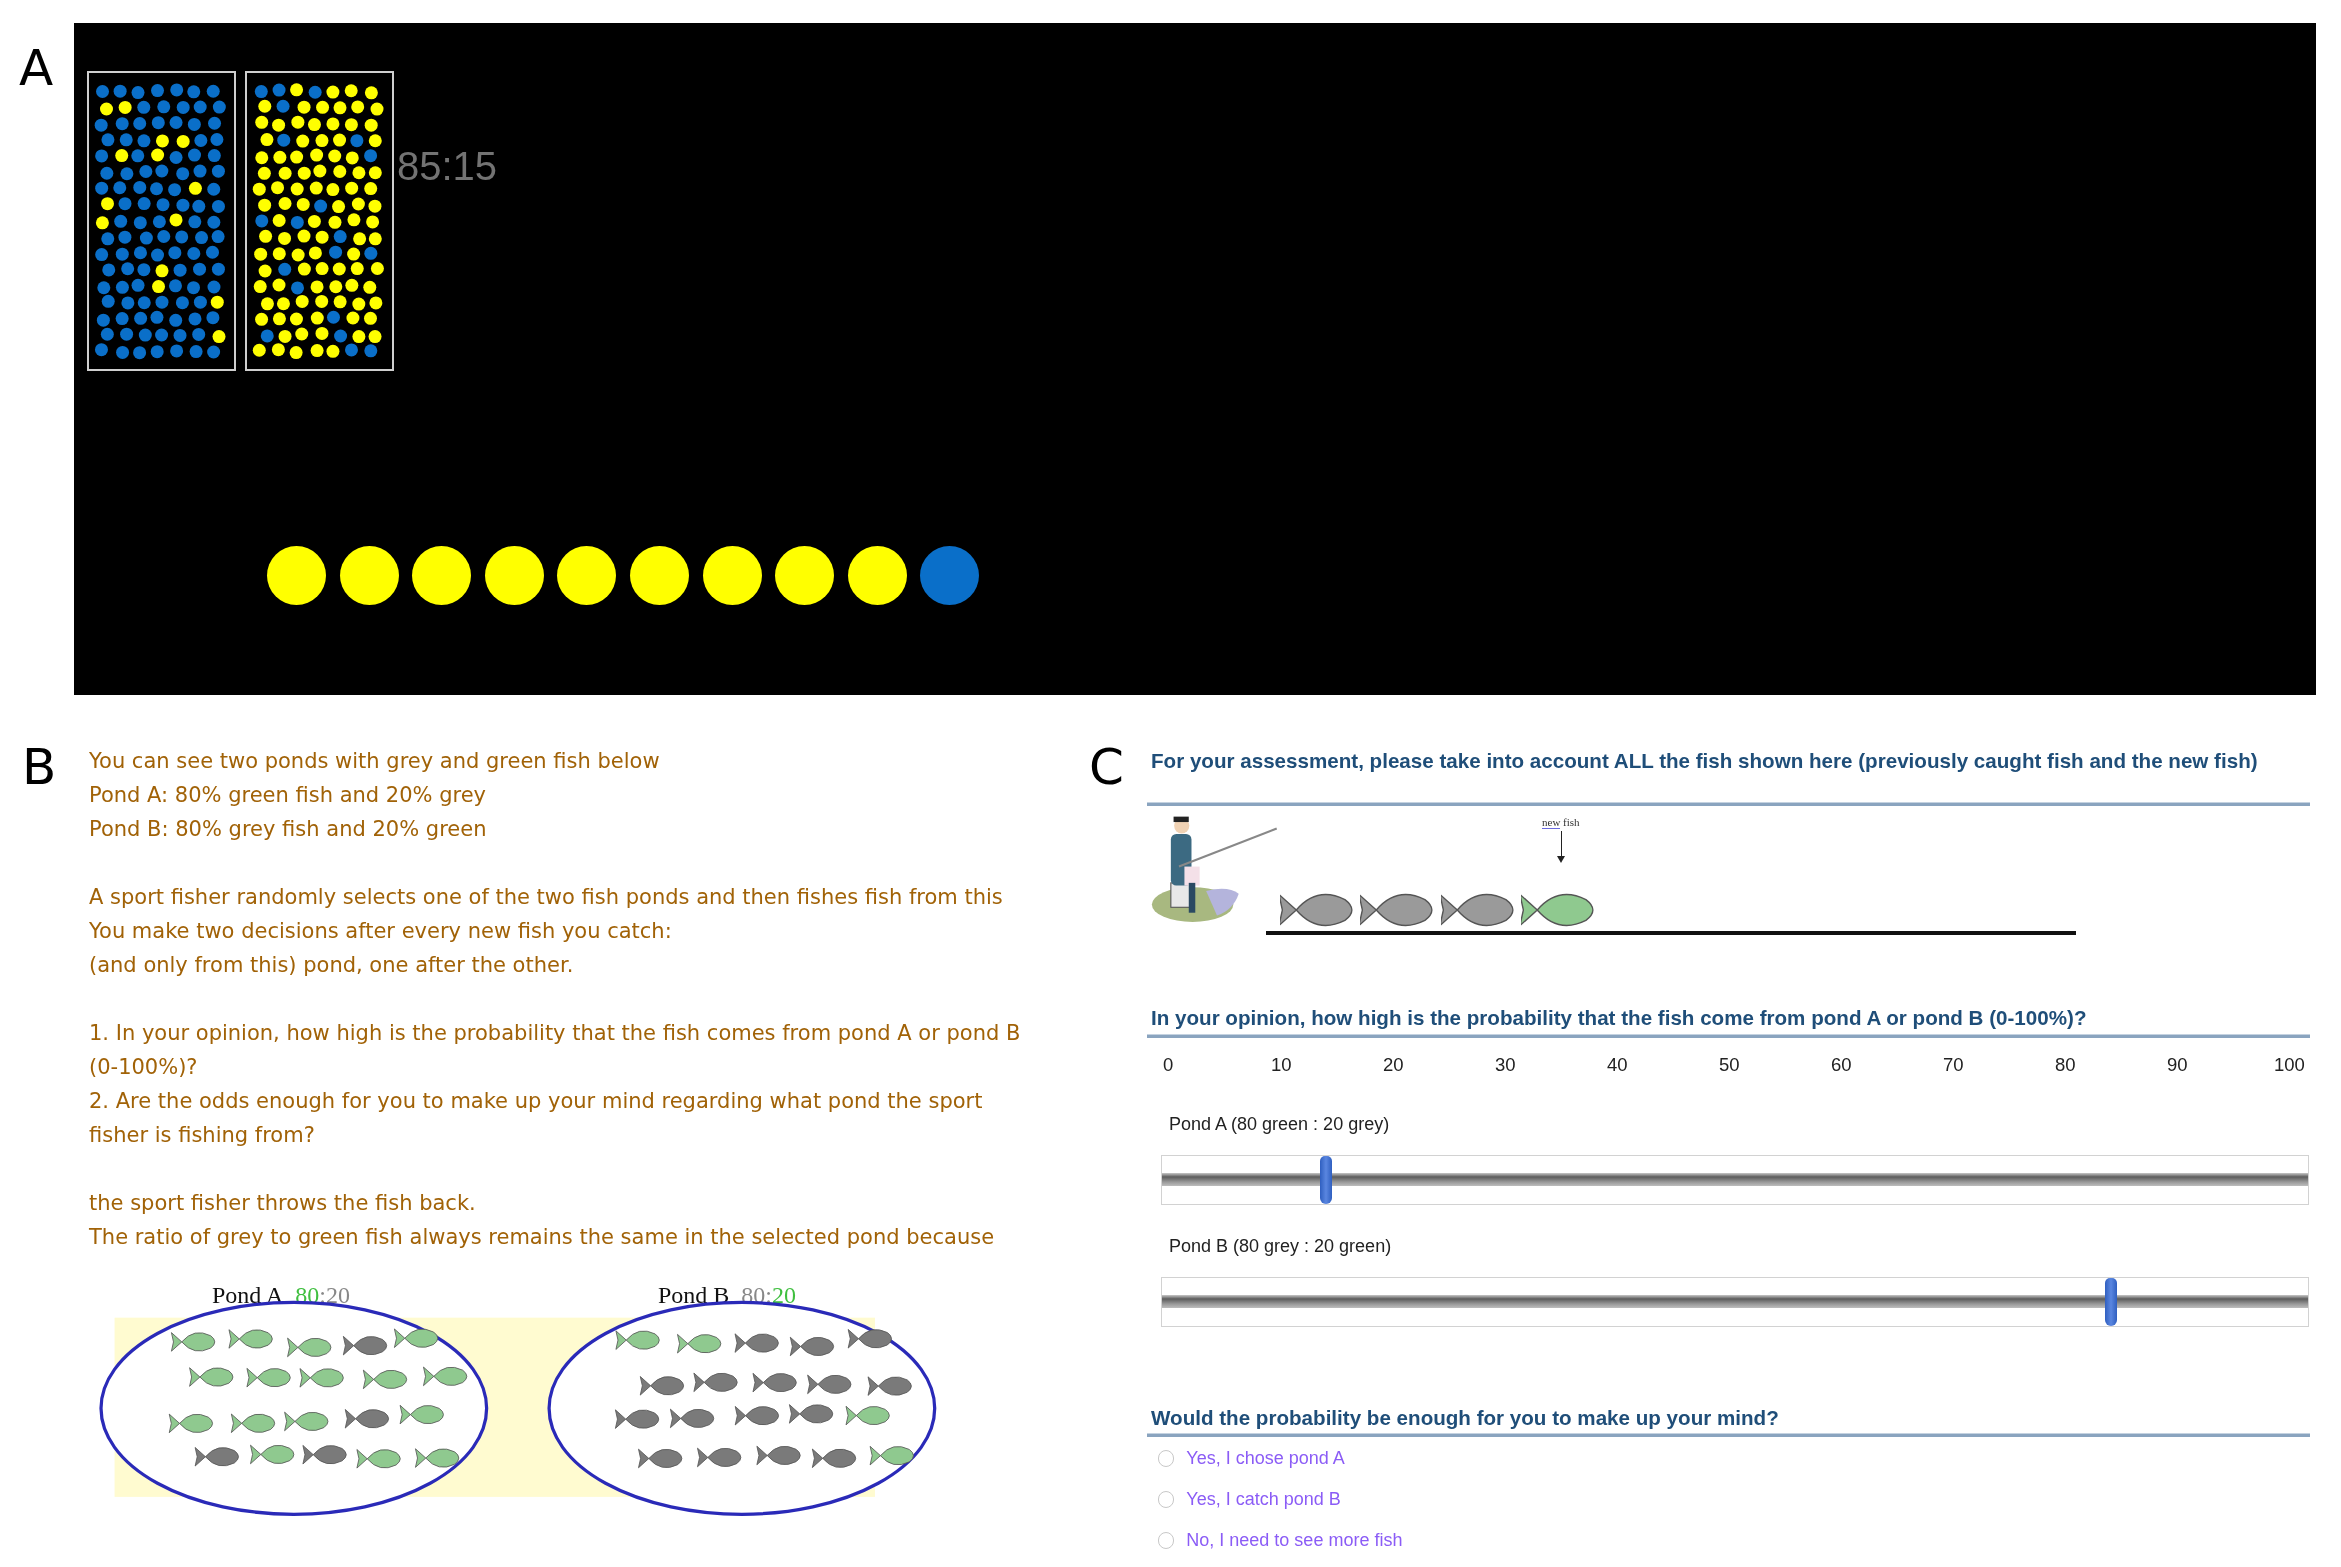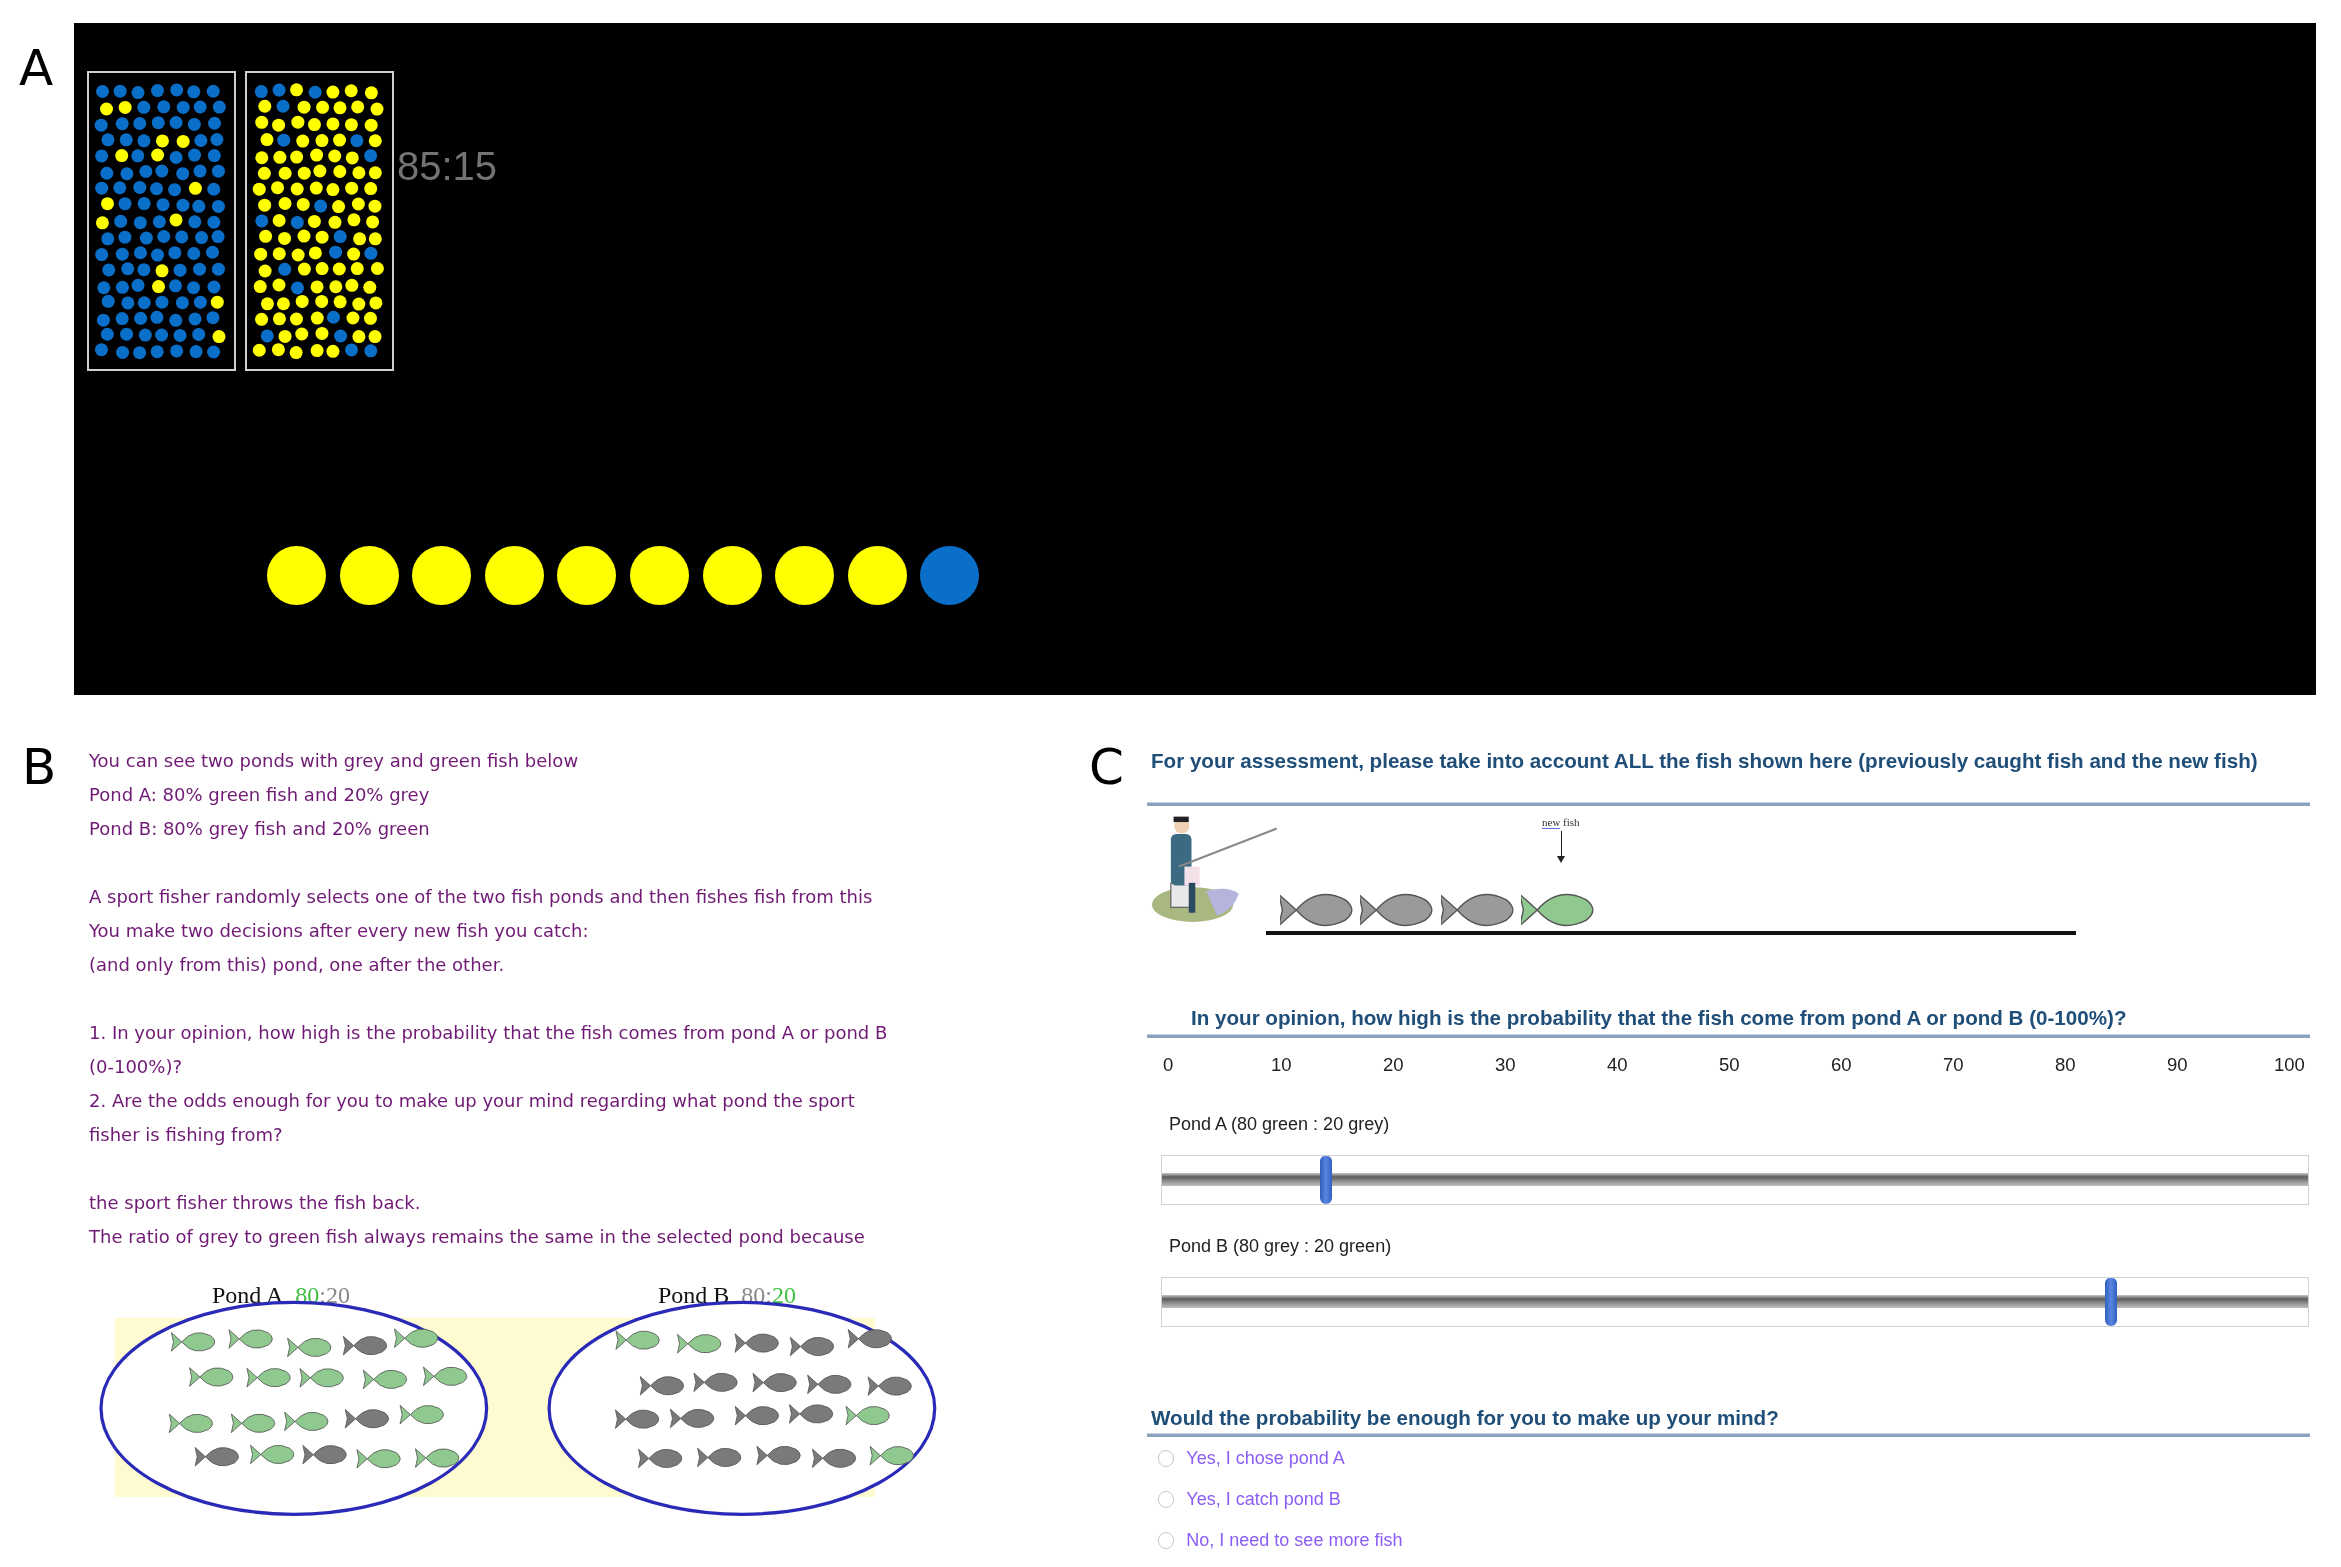--- a/index.html
+++ b/index.html
@@ -8,21 +8,21 @@
   .panel-label{position:absolute;font-family:"DejaVu Sans",sans-serif;font-size:50px;color:#000;line-height:1;}
   
   #panelA{left:74px;top:23.4px;width:2242px;height:672px;background:#000;}
   .urn{position:absolute;border:2.7px solid #cfcfcf;box-sizing:border-box;top:48px;height:300px;}
   .urn svg{position:absolute;left:0;top:0;}
   #ratio{left:323px;top:121px;color:#737373;font-size:40px;}
   #instr{left:489px;top:109px;width:962px;color:#fff;font-size:40px;text-align:center;line-height:47px;}
   #sequence{left:193px;top:523px;height:61px;display:flex;gap:13.6px;}
   .ball{width:59px;height:59px;border-radius:50%;}
   
-  #panelB-text{left:89px;top:744px;width:1022px;font-family:"DejaVu Sans",sans-serif;font-size:18px;color:#701a75;line-height:34px;}
+  #panelB-text{left:89px;top:744px;width:1022px;font-family:"DejaVu Sans",sans-serif;font-size:21px;color:#a16207;line-height:34px;}
   #panelB-text p{margin:0;}
   #panelB-text .gap{height:34px;}
   #ponds{left:82px;top:1266px;width:869px;height:301px;}
   .pond-title{position:absolute;font-family:"Liberation Serif",serif;font-size:24px;color:#111;}
   .g{color:#3fbf3f;} .gr{color:#888;}
   
   .c-head{position:absolute;left:1151px;font-size:20.6px;font-weight:bold;color:#1f4e79;line-height:24px;}
   .c-rule{position:absolute;left:1147px;width:1163px;height:2.7px;background:#8aa4bf;border-top:0.5px solid #c4d2e0;}
   .scale-label{position:absolute;top:1054px;font-size:18.5px;color:#222;}
   .slider-label{position:absolute;left:1163px;font-size:18px;color:#222;margin-left:6px;}
@@ -406,21 +406,21 @@
     </svg>
     <svg width="76" height="38" viewBox="0 0 140 70">
       <path d="M0 0 q12 -14 28 -6 q8 6 0 12 q-16 8 -28 -6 z M0 0 l-10 -9 l2 9 l-2 9 z" fill="#9a9a9a" stroke="#555" stroke-width="0.8" transform="translate(30,35) scale(3.2,3.2)"></path>
     </svg>
     <svg width="76" height="38" viewBox="0 0 140 70">
       <path d="M0 0 q12 -14 28 -6 q8 6 0 12 q-16 8 -28 -6 z M0 0 l-10 -9 l2 9 l-2 9 z" fill="#8fc98f" stroke="#555" stroke-width="0.8" transform="translate(30,35) scale(3.2,3.2)"></path>
     </svg>
   </div>
 <div class="abs" style="left:1266px;top:931px;width:810px;height:3.8px;background:#111;"></div>
 
-<div class="c-head" style="top:1006px;margin-left:40px;">In your opinion, how high is the probability that the fish come from pond A or pond B (0-100%)?</div>
+<div class="c-head" style="top:1006px;">In your opinion, how high is the probability that the fish come from pond A or pond B (0-100%)?</div>
 <div class="c-rule" style="top:1034px;"></div>
 
 <div id="scale">
     <div class="scale-label" style="left: 1163px;">0</div>
     <div class="scale-label" style="left: 1271px;">10</div>
     <div class="scale-label" style="left: 1383px;">20</div>
     <div class="scale-label" style="left: 1495px;">30</div>
     <div class="scale-label" style="left: 1607px;">40</div>
     <div class="scale-label" style="left: 1719px;">50</div>
     <div class="scale-label" style="left: 1831px;">60</div>

